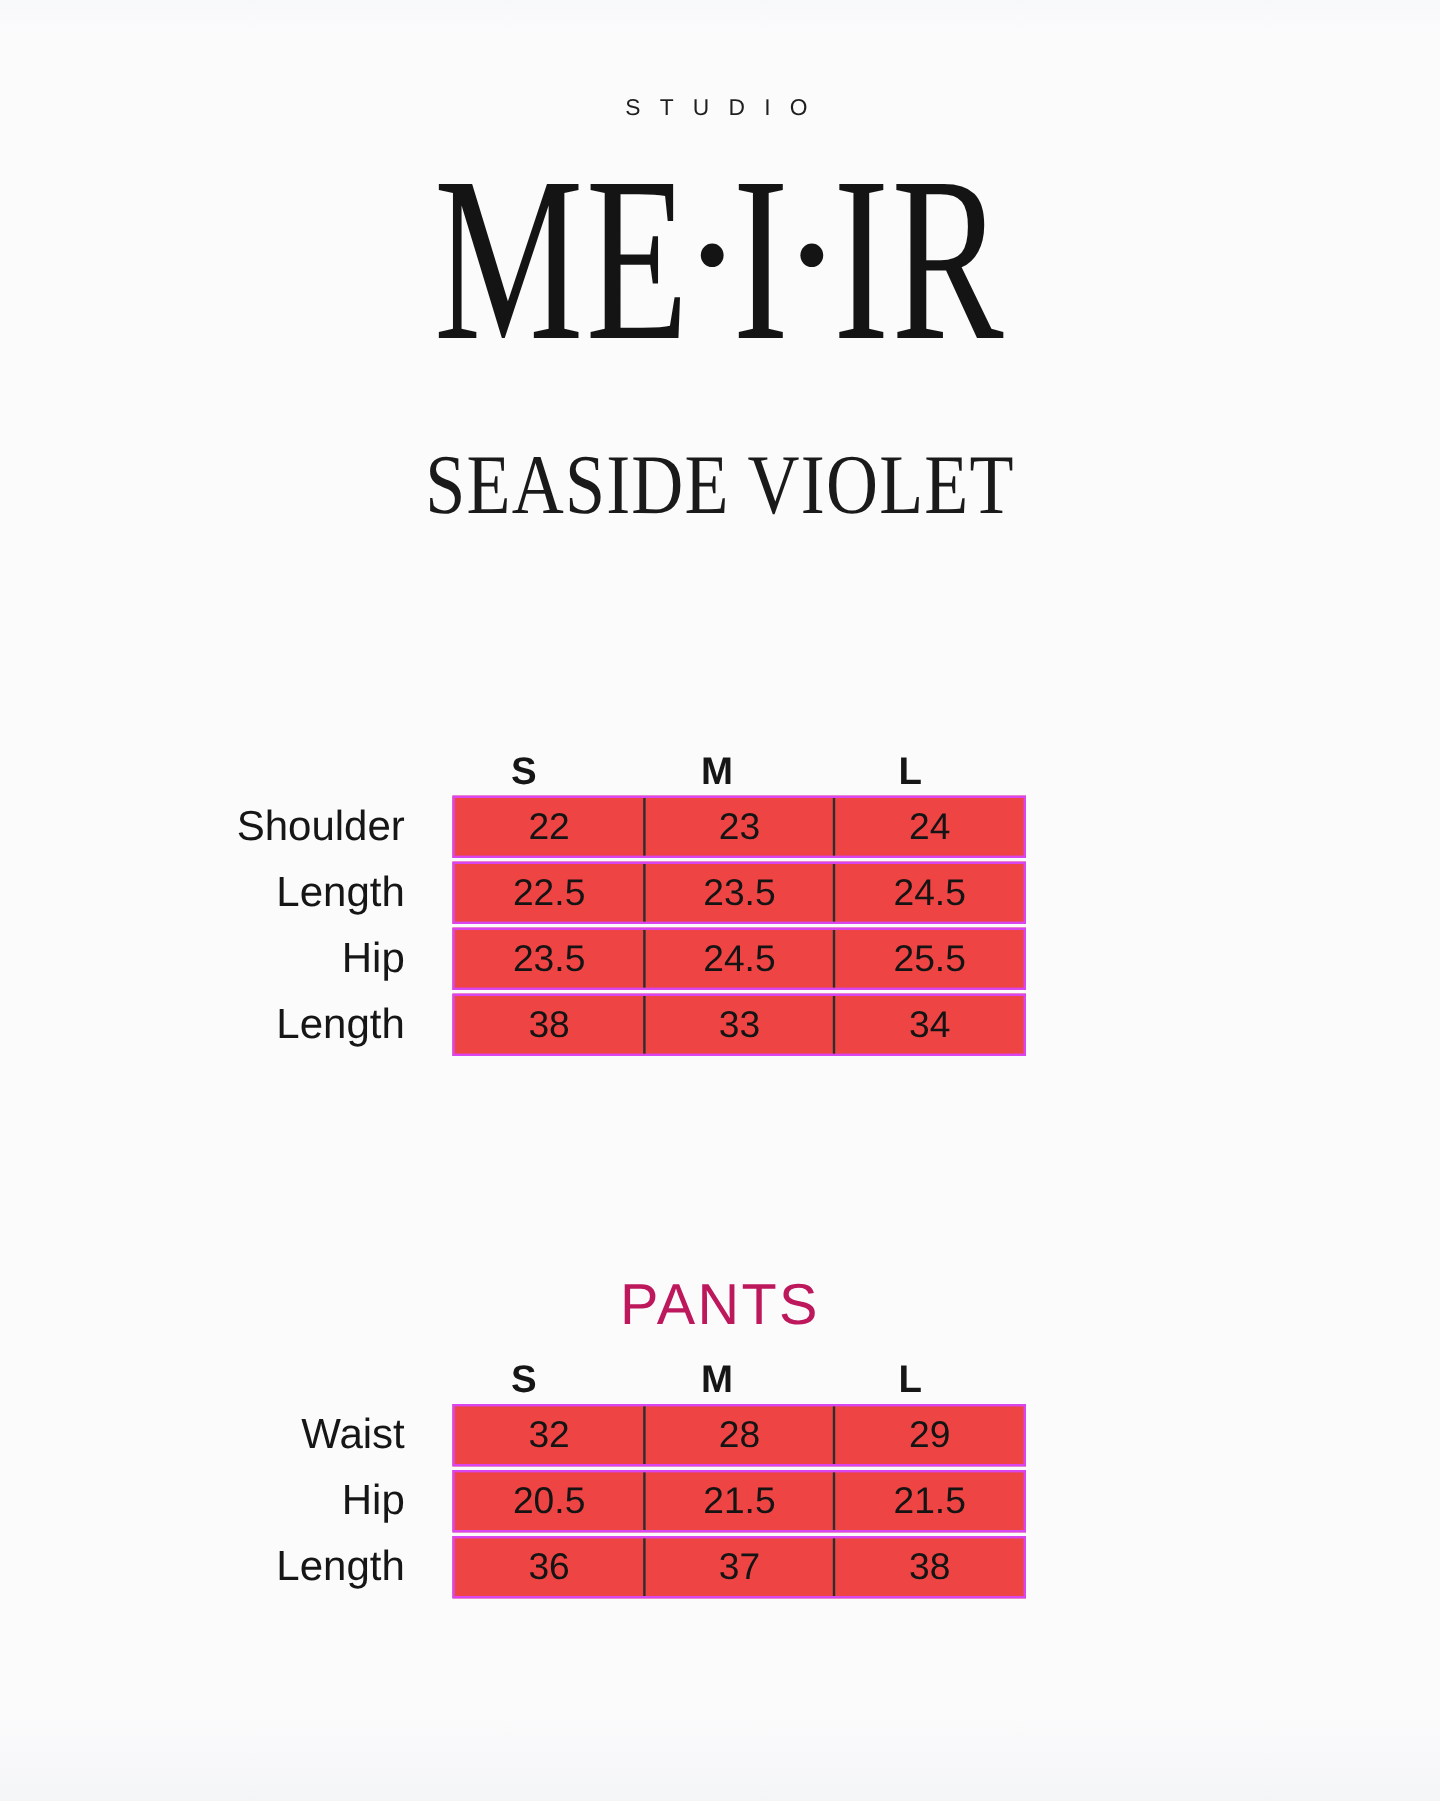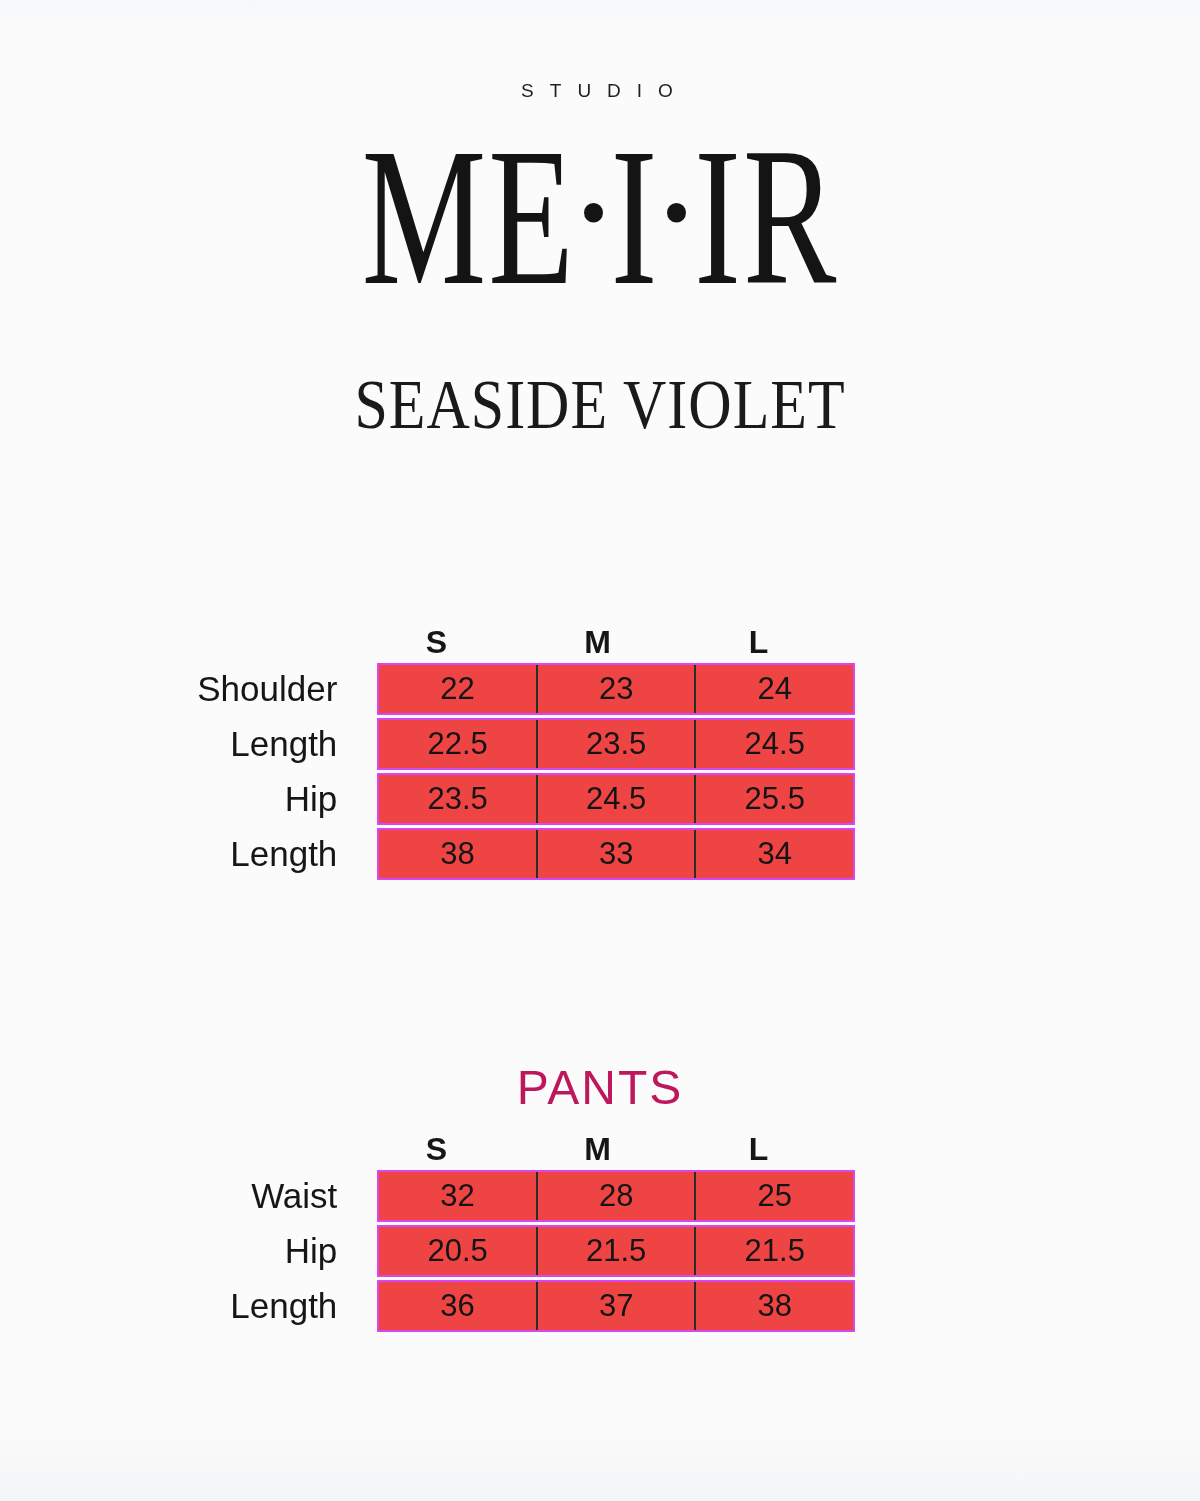--- a/index.html
+++ b/index.html
@@ -221,21 +221,21 @@
       <div class="col-h">M</div>
       <div class="col-h">L</div>
     </div>
   </div>
 
   <div class="trow">
     <div class="row-label">Waist</div>
     <div class="cells">
       <div class="cell">32</div>
       <div class="cell">28</div>
-      <div class="cell">25</div>
+      <div class="cell">29</div>
     </div>
   </div>
 
   <div class="trow">
     <div class="row-label">Hip</div>
     <div class="cells">
       <div class="cell">20.5</div>
       <div class="cell">21.5</div>
       <div class="cell">21.5</div>
     </div>

